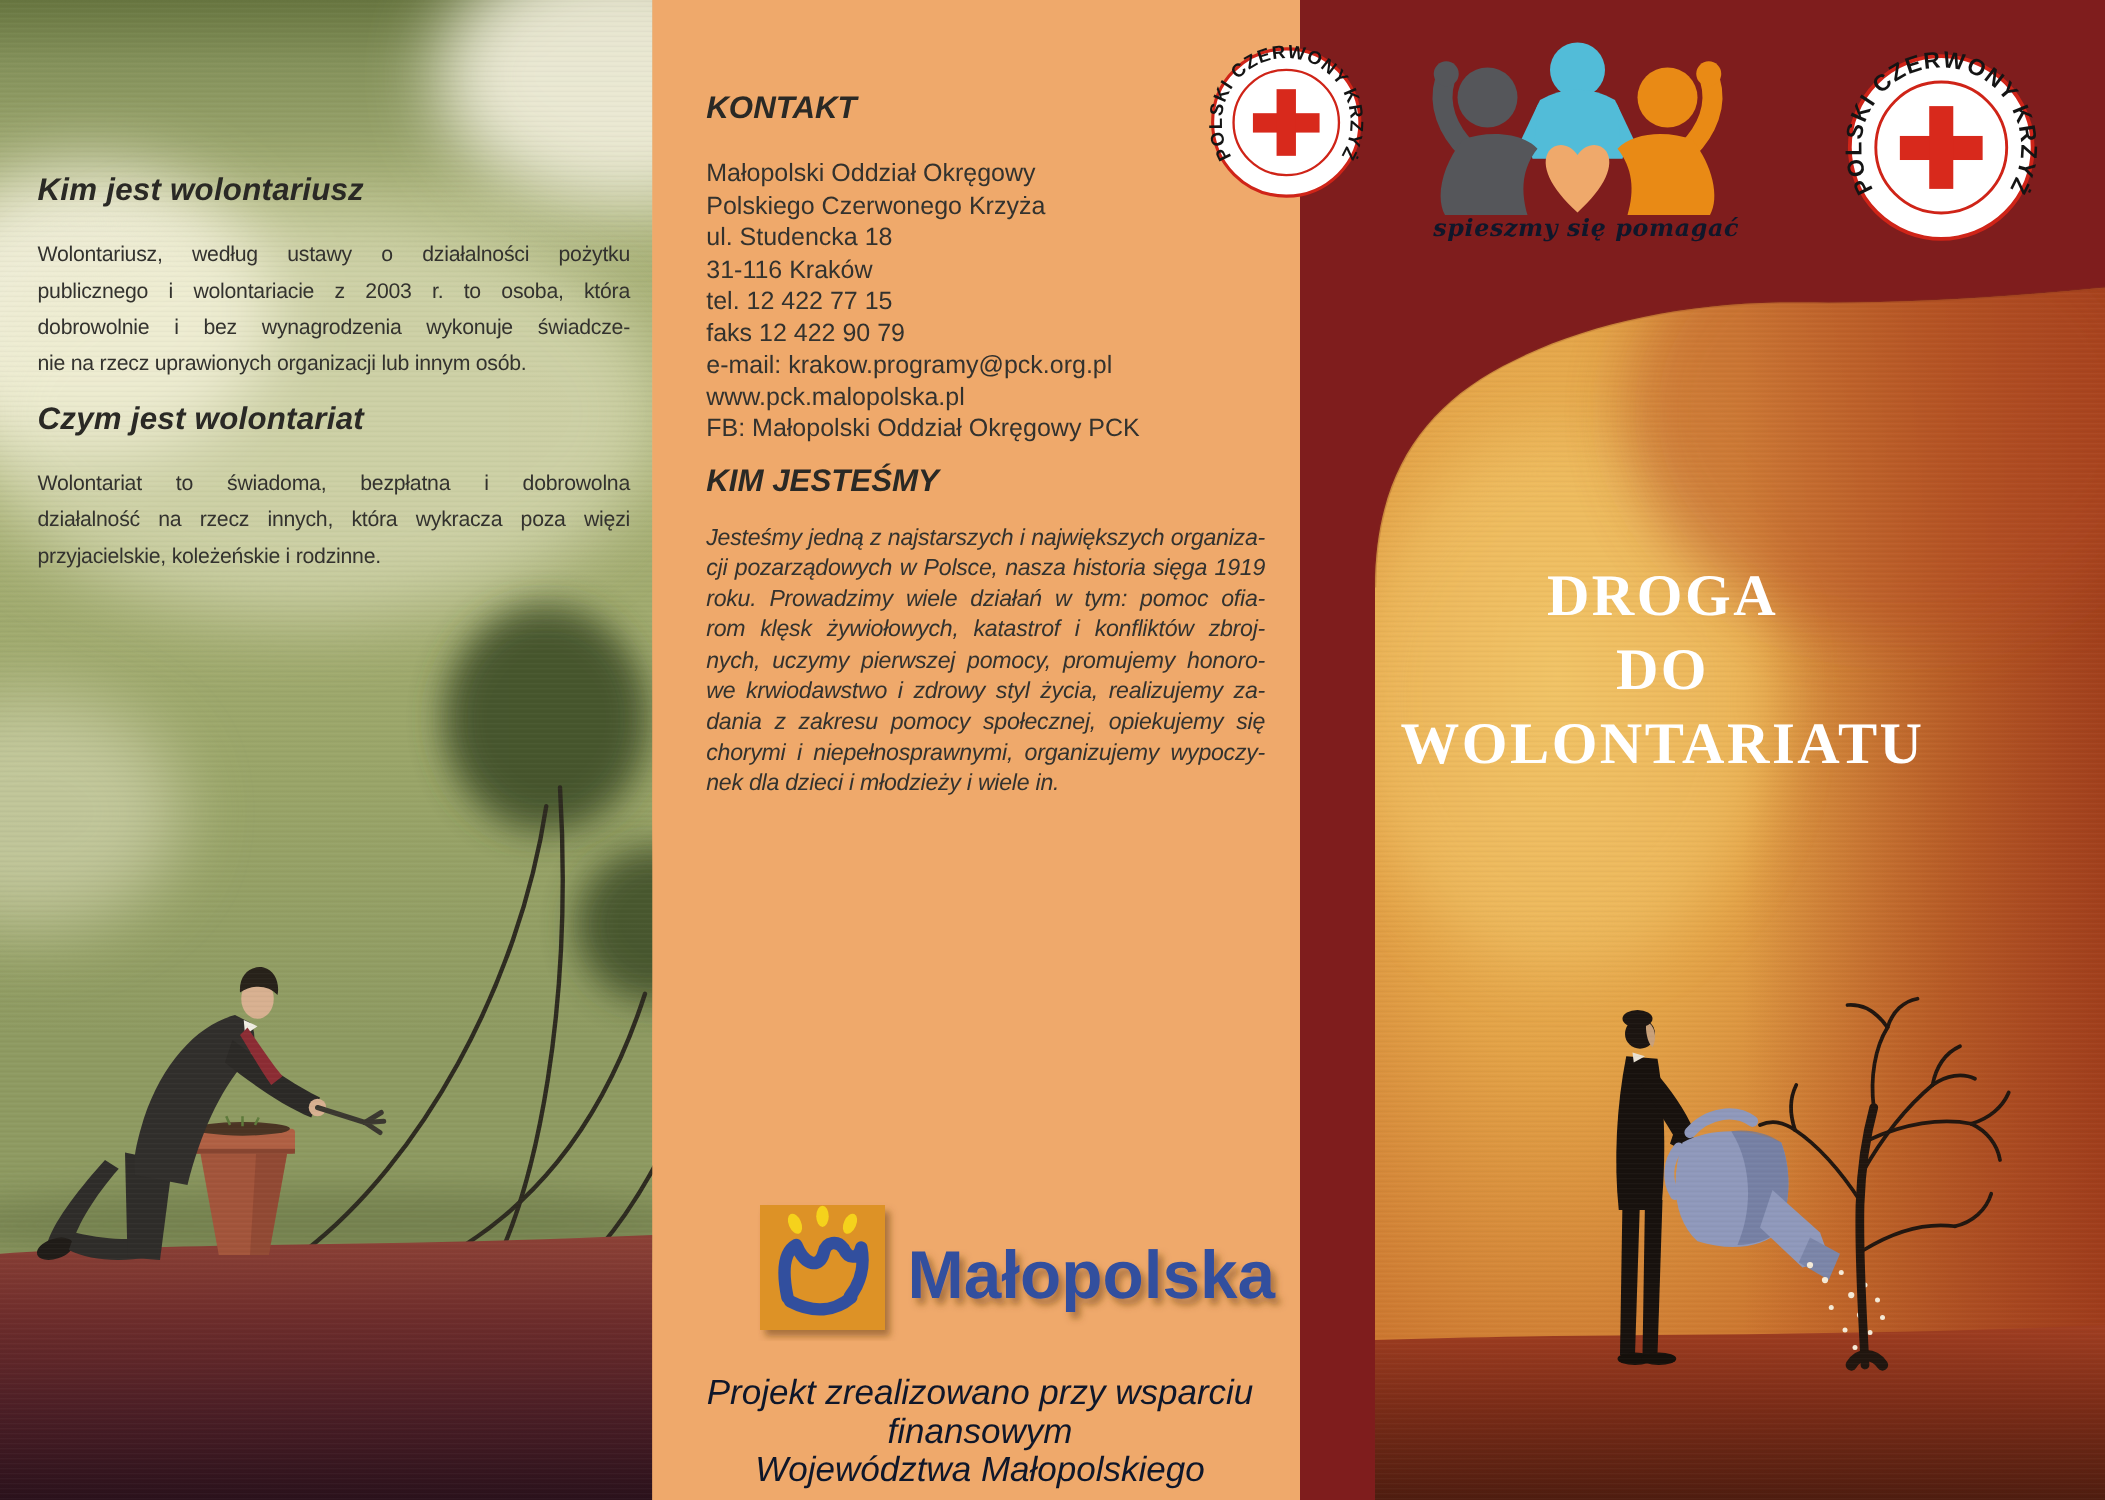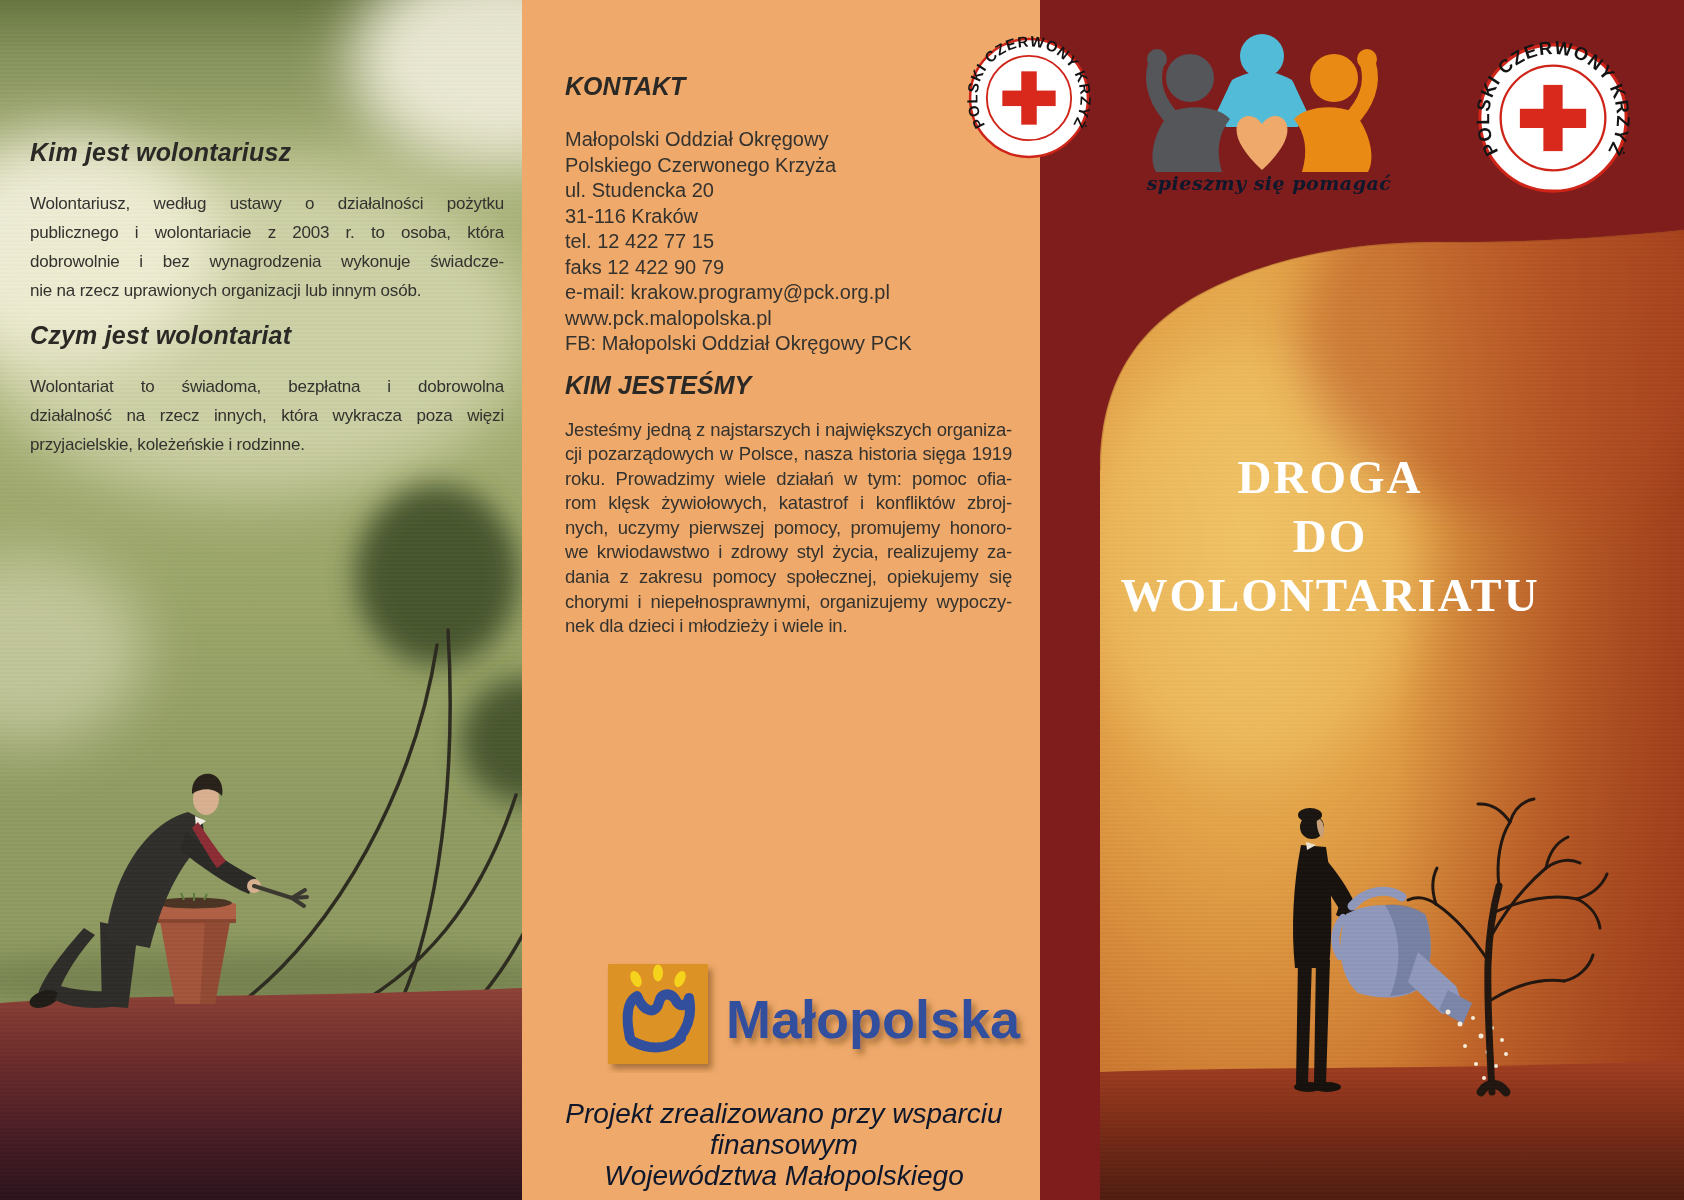--- a/index.html
+++ b/index.html
@@ -19,21 +19,21 @@
   .lh2{margin-top:16px;}
   .para{margin:22px 0 0 0;font-size:17px;line-height:29px;letter-spacing:-0.2px;}
   .para .jl{white-space:nowrap;text-align:justify;text-align-last:justify;}
   .para .jl:last-child{text-align-last:left;}
 
   
   .mh{margin:0;font-size:25px;font-style:italic;font-weight:bold;color:#2a2925;}
   .mh2{margin-top:14px;}
   .addr{margin-top:26px;font-size:20px;line-height:25.5px;}
   .addr .jl{white-space:nowrap;}
-  .kim{margin-top:18px;font-size:18.5px;line-height:24.6px;}
+  .kim{margin-top:18px;font-size:18.5px;line-height:24.6px;font-style:italic;}
   .malopolska{position:absolute;left:84px;top:958px;width:430px;height:115px;}
   .credit{position:absolute;left:20px;right:14px;top:1098px;font-style:italic;font-size:28px;line-height:31px;color:#0f172a;}
   .credit .jl{text-align:center;}
 
   
   .title{
     position:absolute;left:50px;top:448px;width:480px;text-align:center;color:#ffffff;
     font-family:"Liberation Serif",serif;font-weight:bold;font-size:47px;line-height:59px;letter-spacing:2px;
   }
   .title .jl{text-align:center;}
@@ -141,21 +141,21 @@
           <div class="jl">przyjacielskie, koleżeńskie i rodzinne.</div>
         </div>
     </div>
   </section>
 
   <section class="panel panel-mid">
     <h2 class="mh">KONTAKT</h2>
     <div class="addr">
         <div class="jl">Małopolski Oddział Okręgowy</div>
         <div class="jl">Polskiego Czerwonego Krzyża</div>
-        <div class="jl">ul. Studencka 20</div>
+        <div class="jl">ul. Studencka 18</div>
         <div class="jl">31-116 Kraków</div>
         <div class="jl">tel. 12 422 77 15</div>
         <div class="jl">faks 12 422 90 79</div>
         <div class="jl">e-mail: krakow.programy@pck.org.pl</div>
         <div class="jl">www.pck.malopolska.pl</div>
         <div class="jl">FB: Małopolski Oddział Okręgowy PCK</div>
       </div>
     <h2 class="mh mh2">KIM JESTEŚMY</h2>
     <div class="para kim">
         <div class="jl">Jesteśmy jedną z najstarszych i największych organiza-</div>

